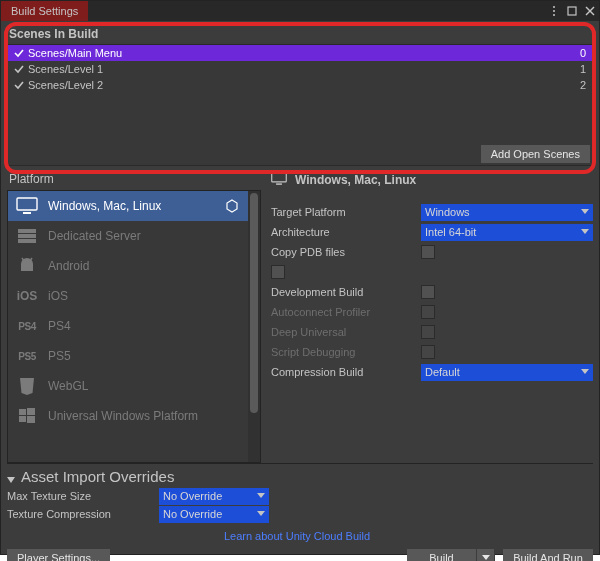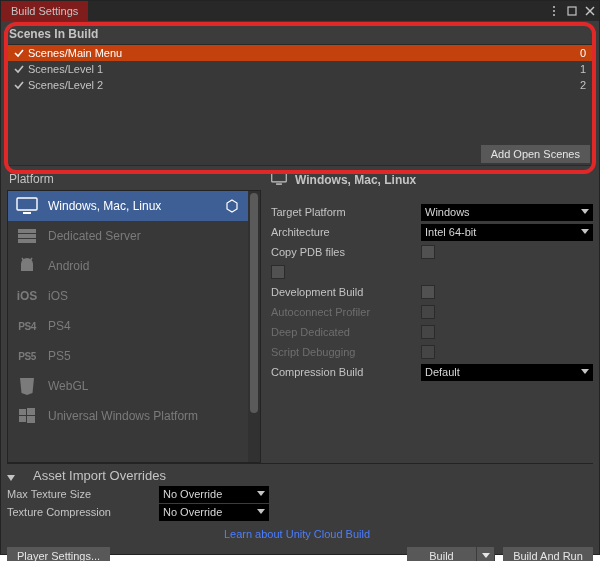--- a/index.html
+++ b/index.html
@@ -13,21 +13,21 @@
   .highlight-box { position:absolute; left:3px; top:21px; right:3px; height:152px; border:4px solid #e12828; border-radius:12px; pointer-events:none; z-index:5; }
 
   .scenes-section { padding:4px 6px 2px 6px; }
   .scenes-header { font-size:12px; color:#c4c4c4; padding:2px 2px 3px 2px;font-weight:bold; }
   .scenes-list { border:1px solid #2a2a2a; background:#383838; height:122px; position:relative; }
   .scene-row { display:flex; align-items:center; height:16px; padding:0 4px; font-size:11px; }
   .scene-row .check { width:14px; height:14px; display:flex; align-items:center; justify-content:center; color:#c4c4c4; }
   .scene-row .check svg { width:10px; height:10px; }
   .scene-row .name { flex:1; padding-left:2px; }
   .scene-row .idx { width:18px; text-align:right; padding-right:2px; }
-  .scene-row.selected { background:#c2410c; color:#fff; }
+  .scene-row.selected { background:#6d28d9; color:#fff; }
   .scene-row.selected .check { color:#fff; }
   .add-open-row { position:absolute; bottom:2px; right:2px; }
   .btn { background:#585858; color:#e6e6e6; border:none; padding:3px 10px; font-size:11px; cursor:pointer; }
 
   .mid { display:flex; height:295px; }
   .platform-panel { width:260px; padding:2px 0 0 6px; display:flex; flex-direction:column; }
   .panel-header { font-size:12px; color:#c4c4c4; padding:2px 2px 4px 2px; }
   .platform-list-wrap { display:flex; border:1px solid #232323; background:#383838; flex:1; }
   .platform-list { flex:1; }
   .platform-item { display:flex; align-items:center; height:30px; padding:0 8px; gap:10px; color:#7b7b7b; }
@@ -39,28 +39,28 @@
   .platform-scroll { width:12px; background:#313131; position:relative; }
   .platform-scroll .thumb { position:absolute; left:2px; right:2px; top:2px; height:220px; background:#5a5a5a; border-radius:4px; }
 
   .settings-panel { flex:1; padding:2px 6px 0 10px; }
   .settings-header { display:flex; align-items:center; gap:8px; padding:2px 0 6px 0; }
   .settings-header .picon { width:16px; height:16px; }
   .settings-header .hlabel { font-size:12px; color:#c4c4c4; font-weight:bold; }
   .field-row { display:flex; align-items:center; height:20px; }
   .field-row .flabel { width:150px; font-size:11px; color:#c4c4c4; }
   .field-row.disabled .flabel { color:#6e6e6e; }
-  .dropdown { flex:1; height:17px; background:#000000; display:flex; align-items:center; padding:0 4px; font-size:11px; color:#d6d6d6; position:relative; }
+  .dropdown { flex:1; height:17px; background:#1d4ed8; display:flex; align-items:center; padding:0 4px; font-size:11px; color:#d6d6d6; position:relative; }
   .dropdown .arrow { margin-left:auto; }
   .chk { width:14px; height:14px; background:#515151; border:1px solid #2b2b2b; }
   .field-row.disabled .chk { background:#454545; }
 
   .bottom { padding:0 6px; }
   .asset-overrides { border-top:1px solid #232323; padding:4px 0 2px 0; }
-  .asset-header { display:flex; align-items:flex-end; gap:16px; font-size:13px; color:#c4c4c4; padding-bottom:2px; }
+  .asset-header { display:flex; align-items:flex-end; gap:4px; font-size:15px; color:#c4c4c4; padding-bottom:2px; }
   .asset-header .tri { width:10px; }
   .asset-row { display:flex; align-items:center; height:18px; }
   .asset-row .alabel { width:152px; font-size:11px; color:#c4c4c4; }
   .asset-row .dropdown { flex:0 0 110px; }
 
   .learn-link { text-align:center; padding:4px 6px 2px 0; }
   .learn-link a { color:#4c7eff; font-size:11px; text-decoration:none; cursor:pointer; }
 
   .footer { display:flex; align-items:center; gap:8px; padding:4px 6px 6px 6px; }
   .footer .spacer { flex:1; }
@@ -277,21 +277,21 @@
         <span class="flabel">Development Build</span>
         <div class="chk"></div>
       </div>
 
       <div class="field-row disabled">
         <span class="flabel">Autoconnect Profiler</span>
         <div class="chk"></div>
       </div>
 
       <div class="field-row disabled">
-        <span class="flabel">Deep Dedicated</span>
+        <span class="flabel">Deep Universal</span>
         <div class="chk"></div>
       </div>
 
       <div class="field-row disabled">
         <span class="flabel">Script Debugging</span>
         <div class="chk"></div>
       </div>
 
       <div class="field-row">
         <span class="flabel">Compression Build</span>

